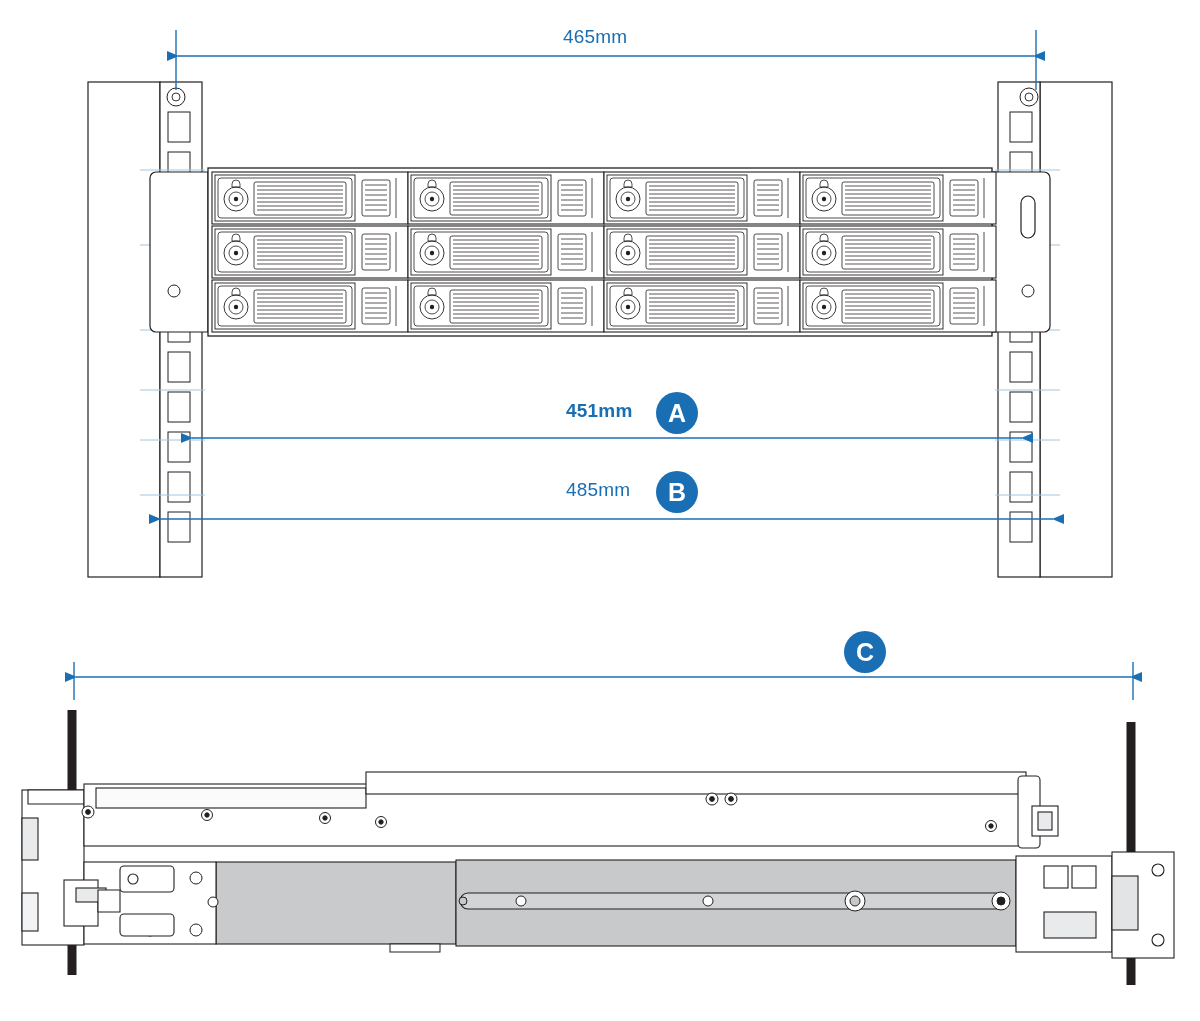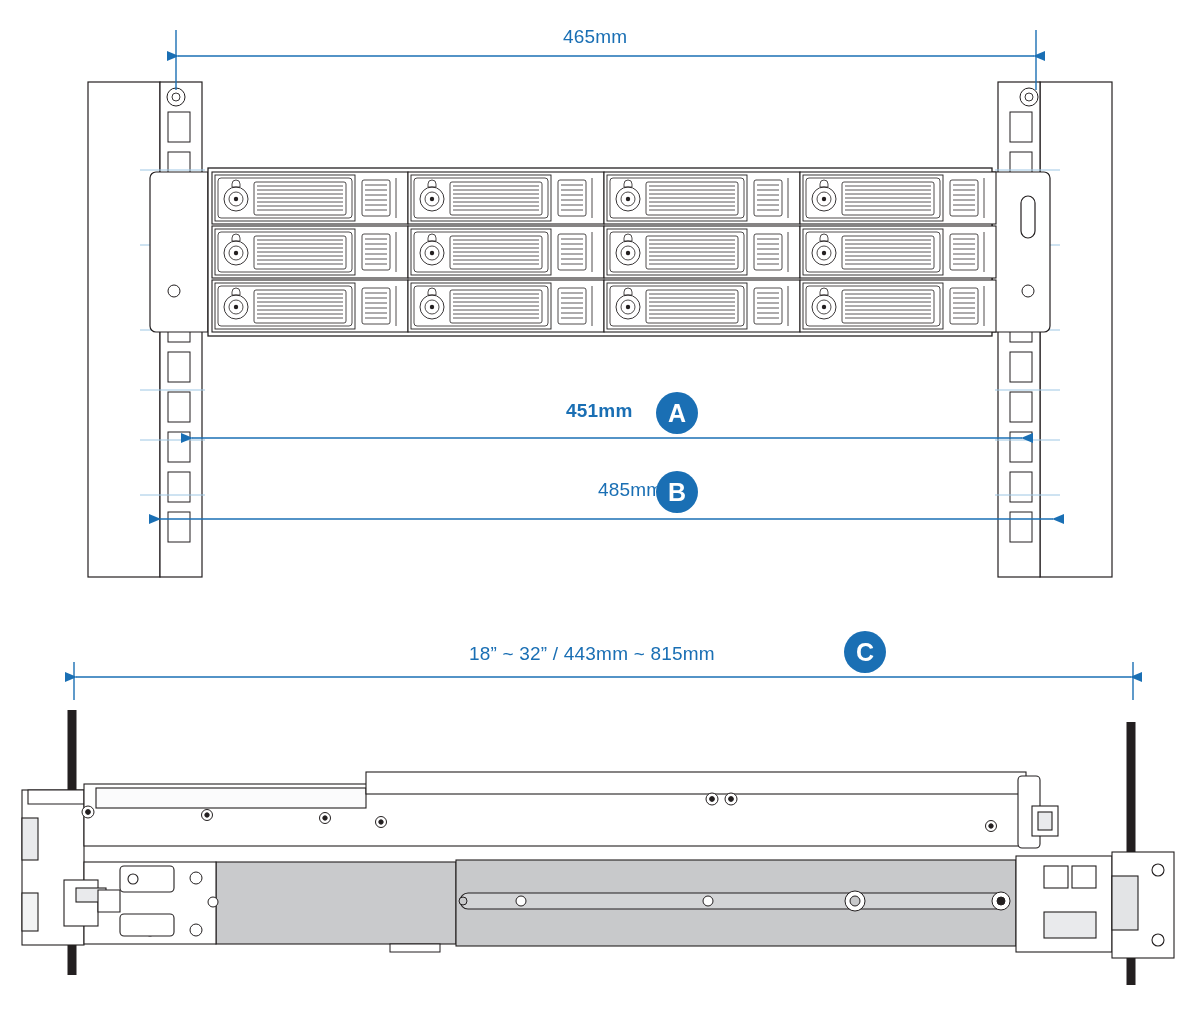--- a/index.html
+++ b/index.html
@@ -275,19 +275,18 @@
         <circle cx="1158" cy="940" r="6"></circle>
       </g>
     </g>
   </svg>
 
   <div class="dim-label" style="left:563px; top:26px;">465mm</div>
 
   <div class="dim-label" style="left:566px; top:400px;font-weight:bold;">451mm</div>
   <div class="badge" style="left:656px; top:392px;">A</div>
 
-  <div class="dim-label" style="left:598px; top:479px;">485mm</div>
+  <div class="dim-label" style="left:566px; top:479px;">485mm</div>
   <div class="badge" style="left:656px; top:471px;">B</div>
 
-  <div class="dim-label" style="left:469px; top:643px;">18” ~ 32”  /  443mm ~ 815mm</div>
   <div class="badge" style="left:844px; top:631px;">C</div>
 
 </div>
 
 </body></html>

